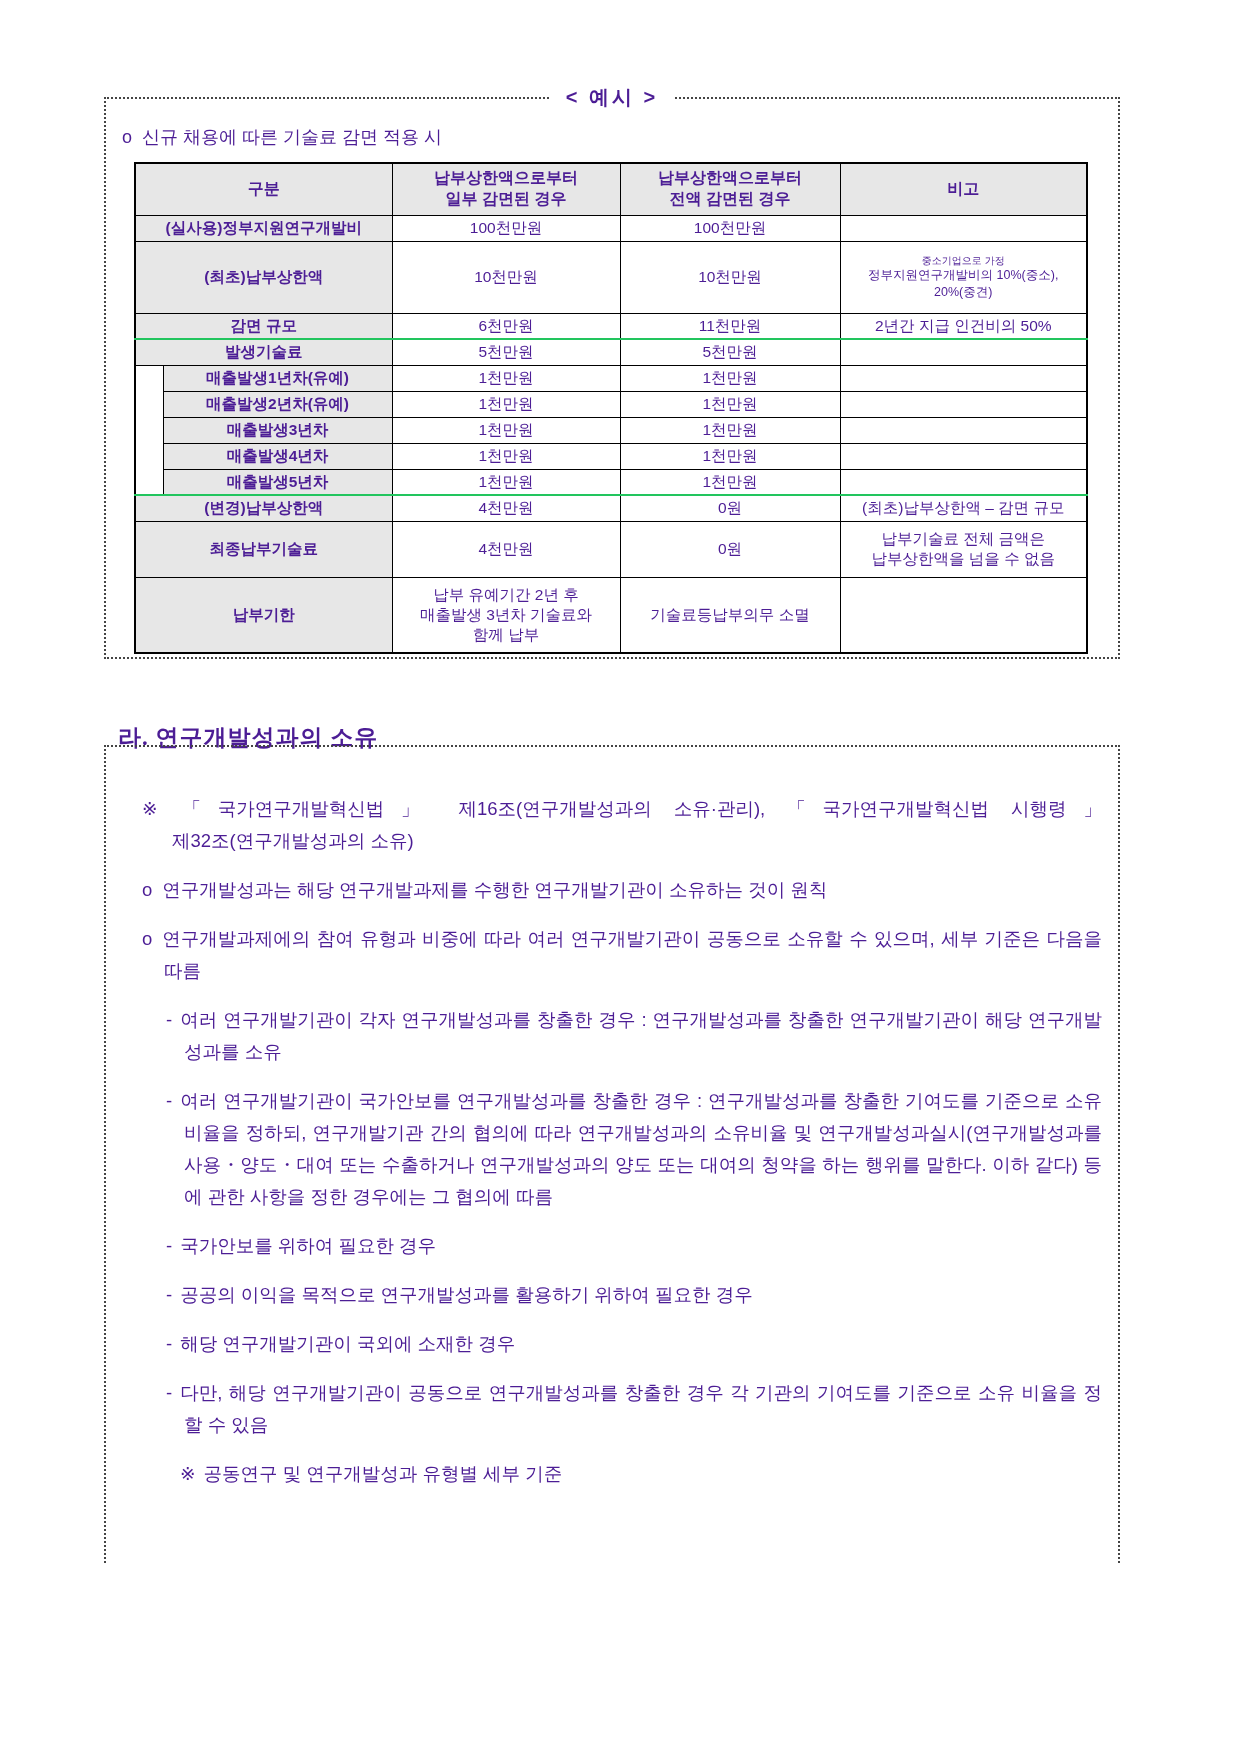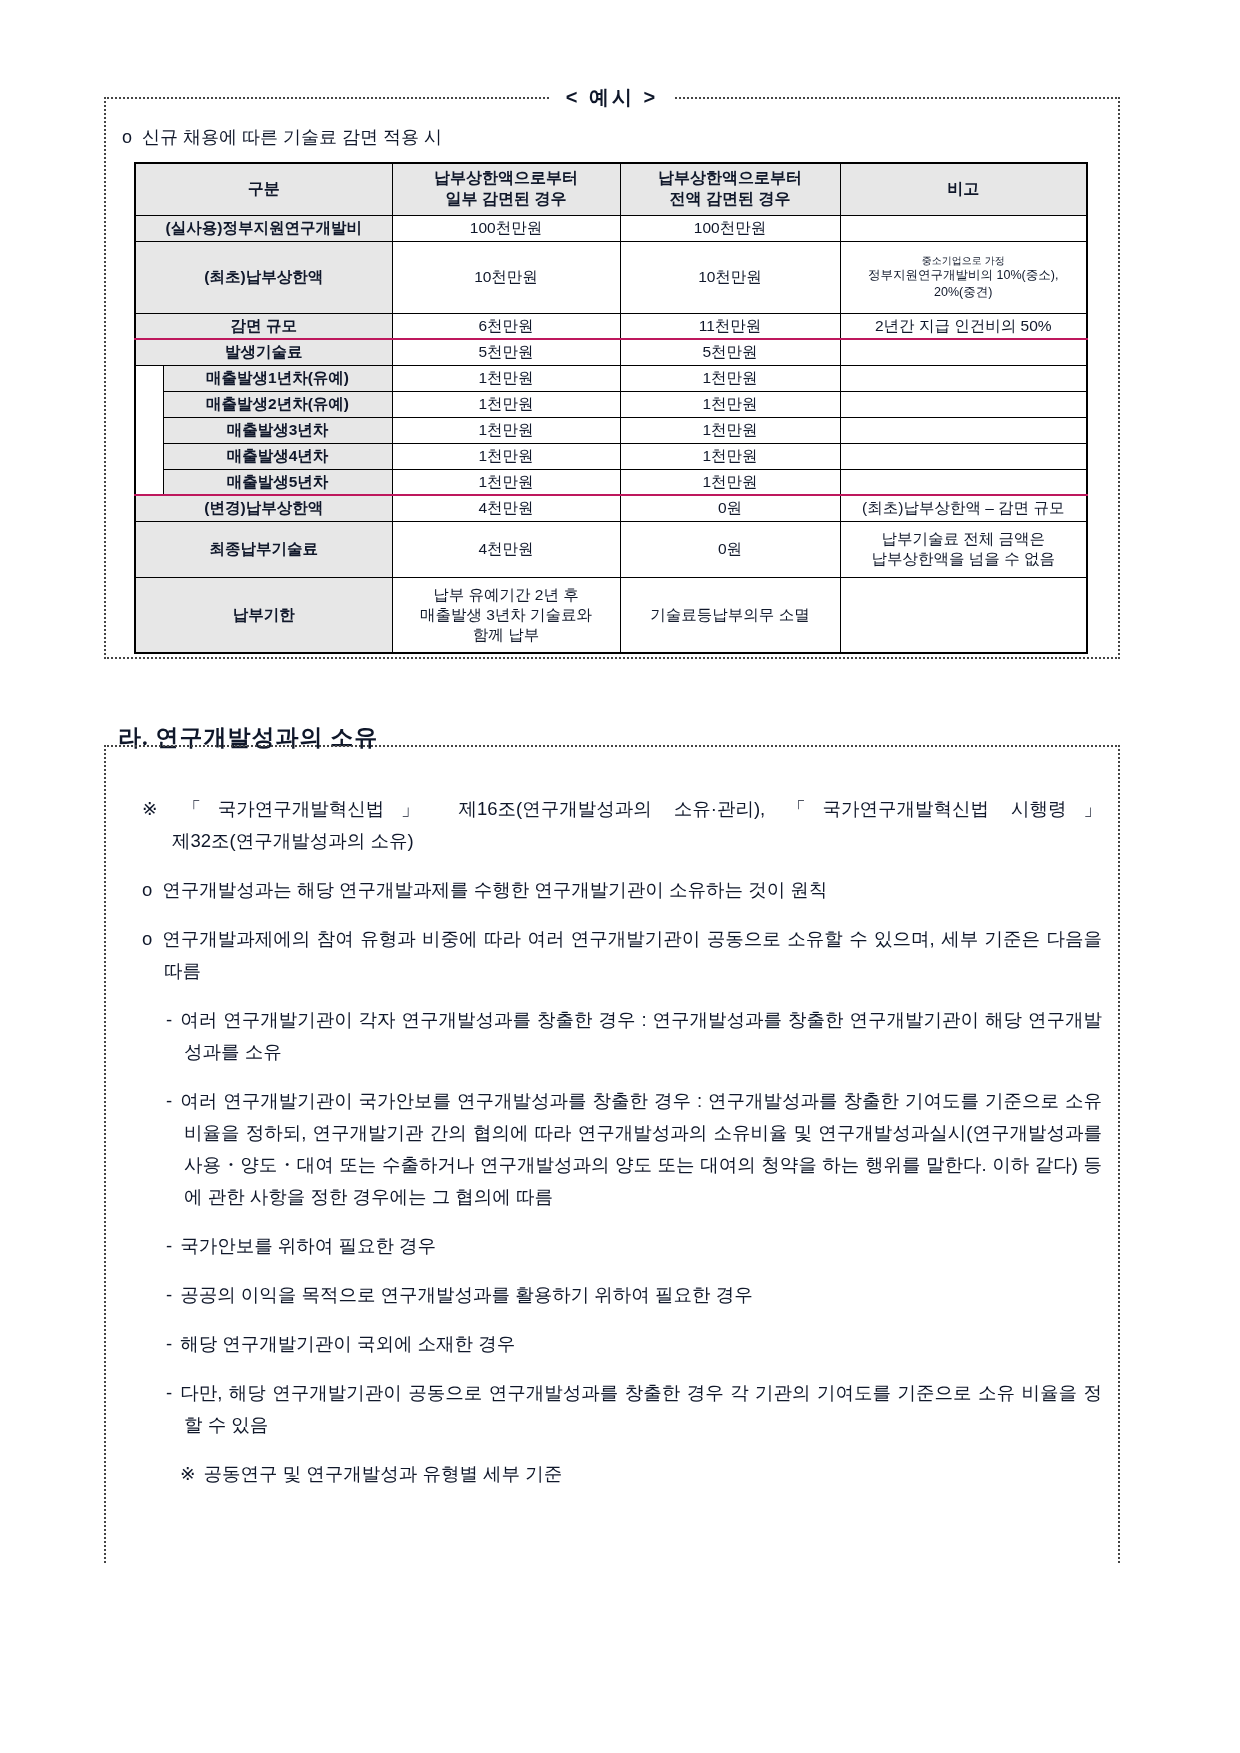--- a/index.html
+++ b/index.html
@@ -1,18 +1,18 @@
 <!DOCTYPE html>
 <html><head>
 <meta charset="utf-8">
 <style>
   html,body { margin:0; padding:0; background:#fff; }
   .page {
     position:relative; width:1240px; height:1565px; background:#fff;
-    font-family:"Liberation Sans","DejaVu Sans",sans-serif; color:#0f172a;
+    font-family:"Liberation Sans","DejaVu Sans",sans-serif; color:#4c1d95;
     overflow:hidden;
   }
 
   
   .example-box {
     position:absolute; left:104px; top:97px; width:1016px; height:562px;
     border:2px dotted #444; box-sizing:border-box;
   }
   .example-title {
     position:absolute; top:-15px; left:50%; transform:translateX(-50%);
@@ -28,21 +28,21 @@
     margin:13px 0 0 28px; width:952px; border:2px solid #000;
   }
   .fee th, .fee td {
     border:1px solid #000; box-sizing:border-box; padding:2px 5px;
     text-align:center; vertical-align:middle; font-size:15.5px; line-height:1.3;
     overflow:hidden;
   }
   .fee th { background:#e7e7e7; font-weight:bold; font-size:16px; }
   .fee td.lbl { background:#e7e7e7; font-weight:bold;margin-top:32px; }
   .fee td.ind { background:#fff; }
-  .fee tr.grp th, .fee tr.grp td { border-top:2px solid #be185d; }
+  .fee tr.grp th, .fee tr.grp td { border-top:2px solid #22c55e; }
   .r-head { height:52px; }
   .r-n    { height:26px; }
   .r-big  { height:72px; }
   .r-final{ height:56px; }
   .r-due  { height:76px; }
   .note-main { font-size:10px; }
   .note-sub  { font-size:12.5px; line-height:1.35; }
 
   
   .section-heading {

